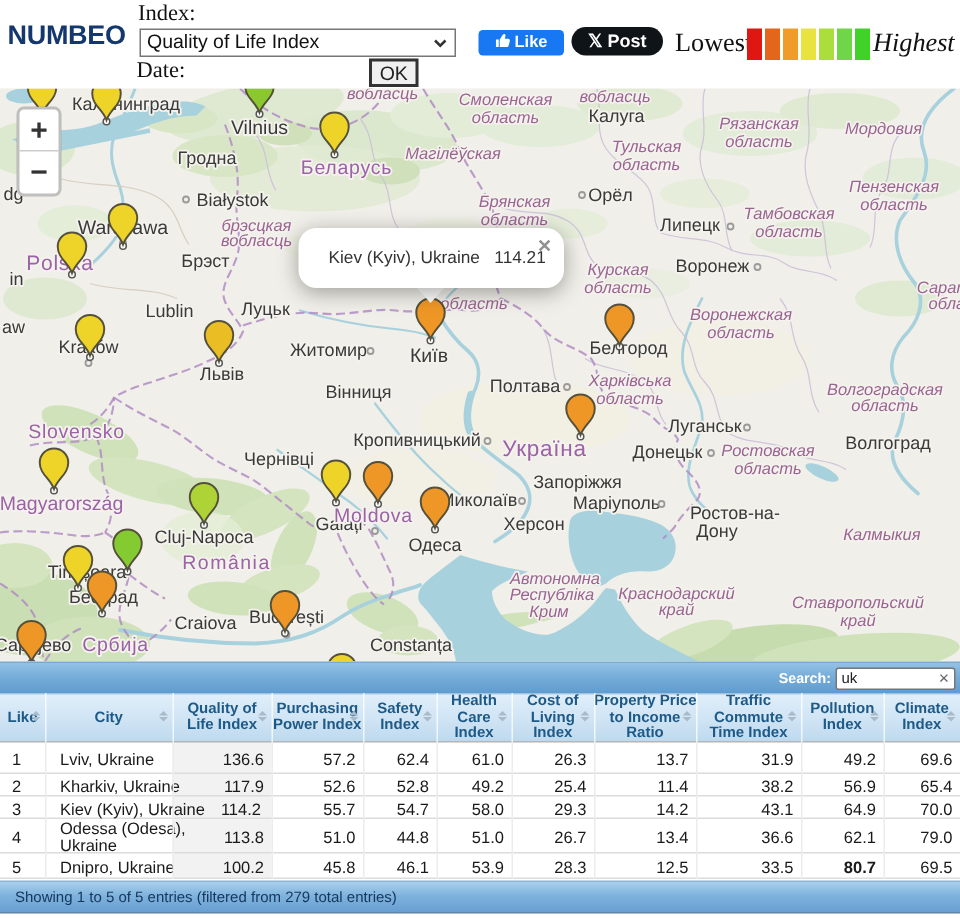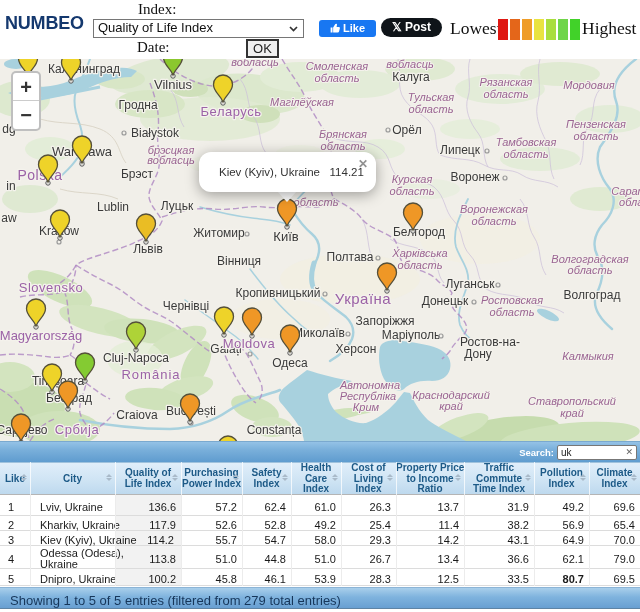--- a/index.html
+++ b/index.html
@@ -1,21 +1,21 @@
 <!DOCTYPE html>
 <html><head>
 <meta charset="utf-8">
 <style>
 *{margin:0;padding:0;box-sizing:border-box;}
 body{font-family:"Liberation Sans",sans-serif;background:#fff;width:640px;}
 #page{position:relative;width:640px;height:612px;overflow:hidden;background:#fff;}
 .abs{position:absolute;}
 
 #logo{left:5px;top:13px;font-size:18px;font-weight:bold;color:#14386e;letter-spacing:-0.2px;}
-.serif{font-family:"Liberation Serif",serif;font-size:15px;color:#111;margin-left:46px;}
+.serif{font-family:"Liberation Serif",serif;font-size:15px;color:#111;}
 .sel{border:1px solid #767676;background:#fff;font-size:13px;color:#111;padding-left:4px;line-height:16px;}
 .chev{position:absolute;right:5px;top:50%;margin-top:-3px;width:9px;height:6px;}
 #okbtn{left:246px;top:39px;width:33px;height:19px;background:#f0f0f0;border:2px solid #333;font-size:13px;color:#222;text-align:center;line-height:15px;}
 #likebtn{left:319px;top:20px;width:57px;height:17px;background:#1877f2;border-radius:3px;color:#fff;font-size:11px;font-weight:bold;text-align:center;line-height:17px;}
 #postbtn{left:381px;top:18px;width:61px;height:19px;background:#0f1419;border-radius:10px;color:#fff;font-size:12px;font-weight:bold;text-align:center;line-height:19px;}
 .lh{font-family:"Liberation Serif",serif;font-size:17.5px;color:#111;top:18px;}
 .sq{top:19px;width:10px;height:21px;}
 
 #map{left:0;top:59px;width:640px;height:382px;background:#f1efe9;overflow:hidden;}
 #zoomctl{left:11px;top:12px;width:30px;height:60px;background:#fff;border:2px solid rgba(0,0,0,0.25);border-radius:5px;z-index:30;}
@@ -33,21 +33,21 @@
 
 #thead{left:0;top:462px;width:640px;height:33px;background:linear-gradient(180deg,#e0eefa 0%,#cfe4f4 55%,#bed9ee 100%);border-top:1px solid #9fc2dd;border-bottom:1px solid #b5b5b5;}
 .hc{position:absolute;text-align:center;font-size:10px;font-weight:bold;color:#1d5a87;line-height:10.5px;white-space:nowrap;}
 .hsep{position:absolute;top:462px;width:1px;height:33px;background:rgba(255,255,255,0.75);}
 .bsep{position:absolute;top:495px;width:1px;height:91px;background:#ececec;}
 .row{left:0;width:640px;border-bottom:1px solid #dcdcdc;}
 .cell{position:absolute;font-size:11px;color:#1a1a1a;}
 .num{text-align:right;}
 #qshade{left:115px;top:495px;width:66px;height:91px;background:rgba(0,0,0,0.05);}
 #tfoot{left:0;top:587px;width:640px;height:22px;background:linear-gradient(180deg,#a9cfeb 0%,#7fb3de 45%,#689fd2 100%);border-top:1px solid #8cb4d6;border-bottom:1px solid #5e83a5;}
-#tfoot div{position:absolute;left:10px;top:5px;font-size:13px;color:#16365a;}
+#tfoot div{position:absolute;left:10px;top:5px;font-size:10px;color:#16365a;}
 .sa{position:absolute;width:7px;height:9px;}
 .sa .u{width:0;height:0;border-left:3px solid transparent;border-right:3px solid transparent;border-bottom:3.5px solid #a9bac9;margin-bottom:1px;}
 .sa .d{width:0;height:0;border-left:3px solid transparent;border-right:3px solid transparent;border-top:3.5px solid #a9bac9;}
 </style>
 </head>
 <body>
 <div id="page">
 
   <div class="abs" id="logo">NUMBEO</div>
   <div class="abs serif" style="left:92px;top:1px;">Index:</div>
@@ -63,21 +63,21 @@
       </svg> Like</div>
   <div class="abs" id="postbtn">𝕏 Post</div>
   <div class="abs lh" style="left:450px;">Lowest</div>
   <div class="abs sq" style="left:498px;background:#df1712;"></div>
   <div class="abs sq" style="left:510px;background:#e4661a;"></div>
   <div class="abs sq" style="left:522px;background:#ef9d28;"></div>
   <div class="abs sq" style="left:534px;background:#e9e340;"></div>
   <div class="abs sq" style="left:546px;background:#a9de3d;"></div>
   <div class="abs sq" style="left:558px;background:#6fd549;"></div>
   <div class="abs sq" style="left:570px;background:#41d229;"></div>
-  <div class="abs lh" style="left:582px;">Highest</div>
+  <div class="abs lh" style="left:582px;font-style:italic;">Highest</div>
 
   <div class="abs" id="map">
     <svg width="640" height="382" viewBox="0 0 640 382">
     <rect width="640" height="382" fill="#f1efe9"></rect>
     <ellipse cx="20" cy="40" rx="30" ry="18" fill="#dde9cf"></ellipse>
 <ellipse cx="50" cy="90" rx="25" ry="12" fill="#e3edd8"></ellipse>
 <ellipse cx="30" cy="140" rx="28" ry="14" fill="#dfe9d2"></ellipse>
 <ellipse cx="170" cy="15" rx="60" ry="18" fill="#dfe9d2" transform="rotate(-10 170 15)"></ellipse>
 <ellipse cx="250" cy="35" rx="55" ry="20" fill="#dce8cd" transform="rotate(5 250 35)"></ellipse>
 <ellipse cx="300" cy="18" rx="40" ry="15" fill="#e2ecd6"></ellipse>

